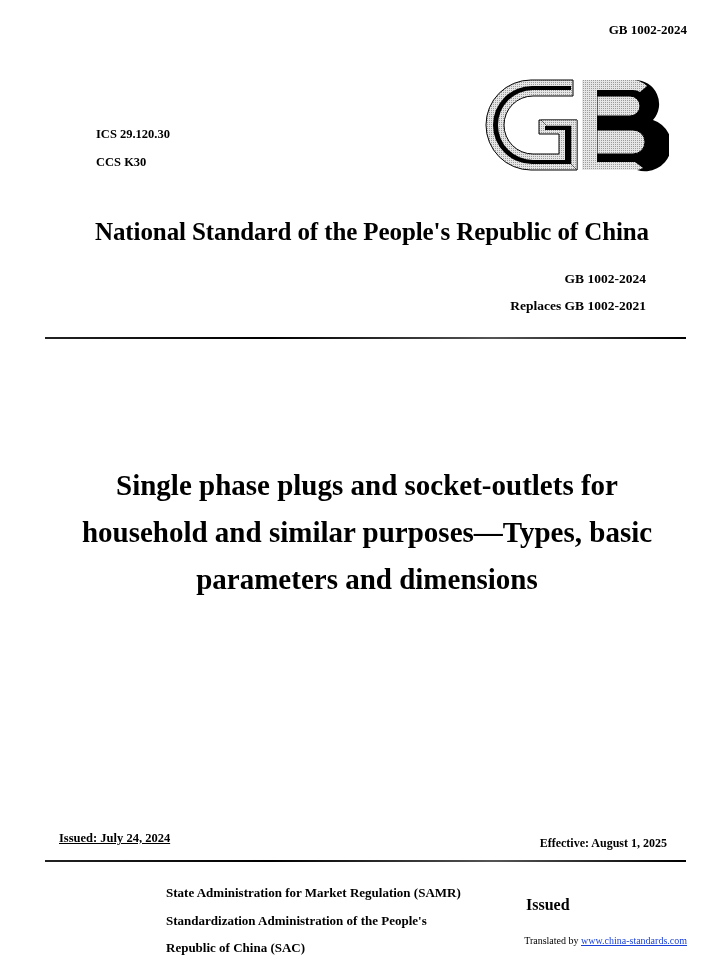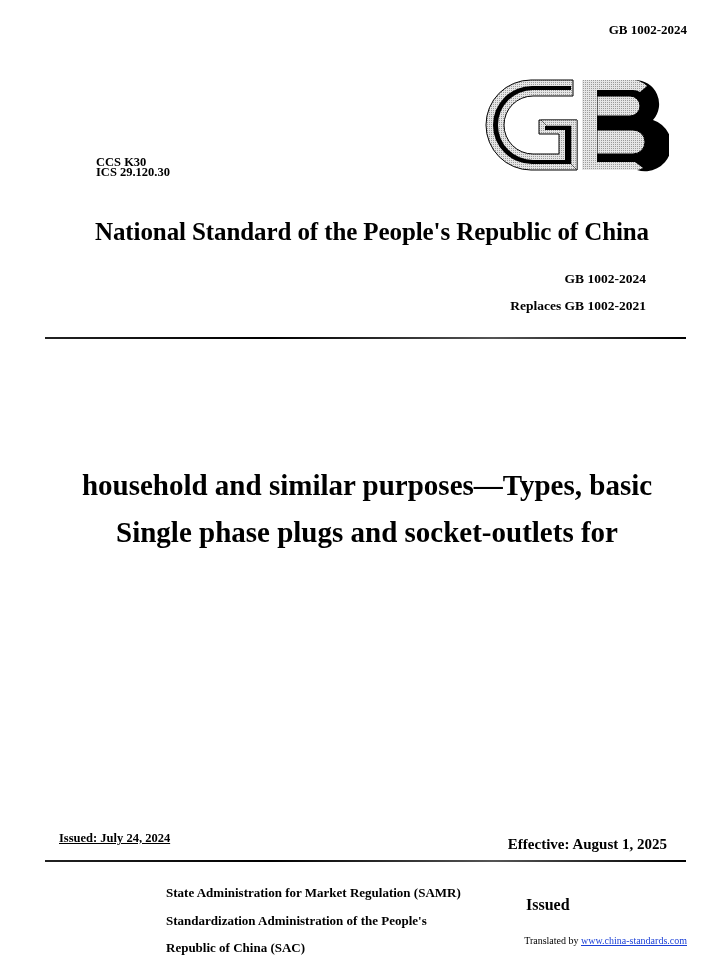--- a/index.html
+++ b/index.html
@@ -2,29 +2,29 @@
 <html><head>
 <meta charset="utf-8">
 <style>
   html, body { margin: 0; padding: 0; background: #ffffff; }
   body { width: 714px; height: 966px; position: relative; overflow: hidden;
          font-family: "Liberation Serif", "DejaVu Serif", serif; color: #000; }
   .abs { position: absolute; }
   .b { font-weight: bold; }
   #code-top { top: 22px; right: 27px; font-size: 13px; }
   #logo { left: 485px; top: 78px; width: 184px; height: 94px; }
-  #ics { left: 96px; top: 127px; font-size: 12.5px; margin-top: 38px; }
+  #ics { left: 96px; top: 127px; font-size: 12.5px; }
   #ccs { left: 96px; top: 155px; font-size: 12.5px; font-family: Liberation Serif, serif; }
   #national { left: 0; width: 744px; top: 218px; text-align: center; font-size: 25px; letter-spacing: -0.1px; }
   #code2 { right: 68px; top: 271px; font-size: 13.5px; }
   #replaces { right: 68px; top: 298px; font-size: 13.5px; }
   .rule { position: absolute; height: 1.5px; background: linear-gradient(90deg,#222 0%,#000 35%,#555 70%,#000 100%); }
   #title { left: 40px; width: 654px; top: 462px; text-align: center; font-size: 29px; line-height: 47px; }
   #issued { left: 59px; top: 831px; font-size: 12.5px; text-decoration: underline; }
-  #effective { right: 47px; top: 836px; font-size: 15px; }
+  #effective { right: 47px; top: 836px; font-size: 12px; }
   .org { left: 166px; font-size: 13px; }
   #org1 { top: 885px; }
   #org2 { top: 913px; }
   #org3 { top: 940px; }
   #issued-word { left: 526px; top: 896px; font-size: 16px; }
   #translated { right: 27px; top: 935px; font-size: 10px; margin-left: 23px; }
   #translated a { color: #1a3fd6; text-decoration: underline; }
 </style>
 </head>
 <body>
@@ -54,22 +54,23 @@
 <div class="abs b" id="ccs">CCS K30</div>
 
 <div class="abs b" id="national">National Standard of the People's Republic of China</div>
 
 <div class="abs b" id="code2">GB 1002-2024</div>
 <div class="abs b" id="replaces">Replaces GB 1002-2021</div>
 
 <div class="rule" style="left:45px; width:641px; top:337px;"></div>
 
 <div class="abs b" id="title">
+  <div>Single phase plugs and socket-outlets for</div>
   <div>household and similar purposes—Types, basic</div>
-  <div>Single phase plugs and socket-outlets for</div>
+  <div>parameters and dimensions</div>
 </div>
 
 <div class="abs b" id="issued">Issued: July 24, 2024</div>
 <div class="abs b" id="effective">Effective: August 1, 2025</div>
 
 <div class="rule" style="left:45px; width:641px; top:860px;"></div>
 
 <div class="abs b org" id="org1">State Administration for Market Regulation (SAMR)</div>
 <div class="abs b org" id="org2">Standardization Administration of the People's</div>
 <div class="abs b org" id="org3">Republic of China (SAC)</div>

